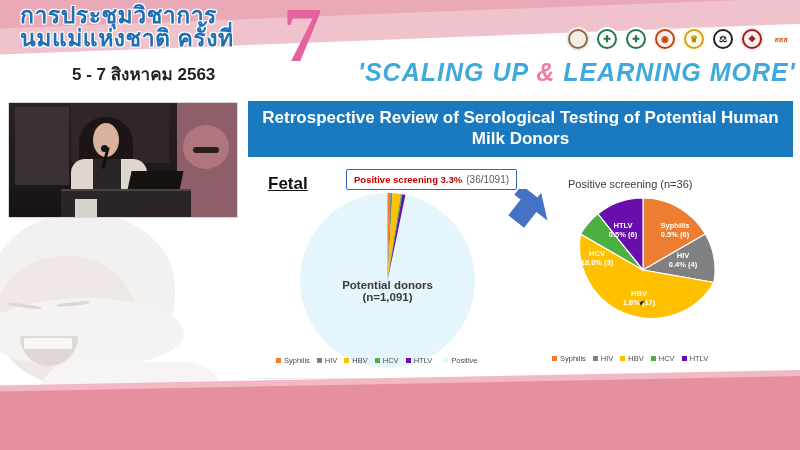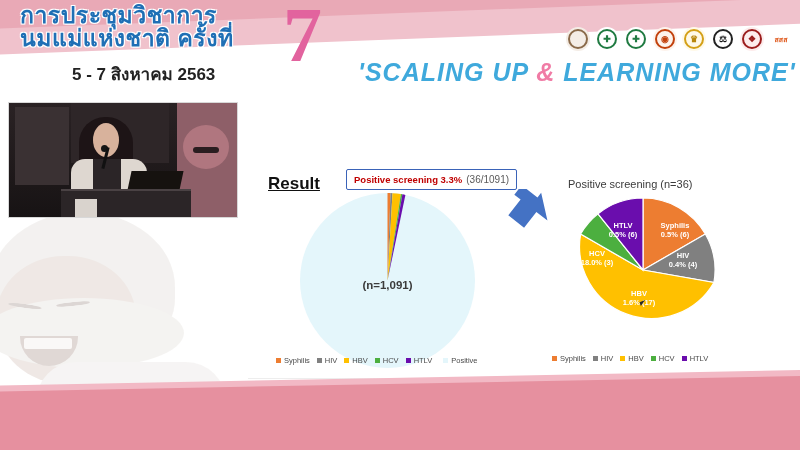--- a/index.html
+++ b/index.html
@@ -240,22 +240,23 @@
     <div class="vest"></div>
     <div class="micball"></div>
     <div class="mic"></div>
     <div class="laptop"></div>
     <div class="podium"></div>
     <div class="podium2"></div>
   </div>
 
   <div class="slide">
 
-
-    <div class="result-label">Result</div>
+    <div class="slide-title">Retrospective Review of Serological Testing of Potential Human Milk Donors</div>
+
+    <div class="result-label">Fetal</div>
 
     <div class="callout">
       <span class="red">Positive screening 3.3%</span>
       <span class="gry">(36/1091)</span>
     </div>
 
     <svg class="arrow" viewBox="0 0 58 48">
       <polygon points="2,8 22,8 22,2 44,20 30,20 30,40 10,40 10,20 2,20" transform="rotate(38 26 22)" fill="#4472C4"></polygon>
     </svg>
 
@@ -264,20 +265,21 @@
       <svg width="175" height="175" viewBox="0 0 175 175" style="position:absolute;left:0;top:0">
         <g transform="translate(87.5,87.5)">
           <path d="M0,0 L0,-87.5 A87.5,87.5 0 0,1 3.0,-87.4 Z" fill="#ED7D31"></path>
           <path d="M0,0 L3.0,-87.4 A87.5,87.5 0 0,1 5.0,-87.3 Z" fill="#808080"></path>
           <path d="M0,0 L5.0,-87.3 A87.5,87.5 0 0,1 13.4,-86.4 Z" fill="#FFC000"></path>
           <path d="M0,0 L13.4,-86.4 A87.5,87.5 0 0,1 14.9,-86.2 Z" fill="#4CAF3F"></path>
           <path d="M0,0 L14.9,-86.2 A87.5,87.5 0 0,1 17.9,-85.6 Z" fill="#6A0DAD"></path>
         </g>
       </svg>
       <div class="pieL-center">
+        <span class="t1">Potential donors</span>
         <span class="t2">(n=1,091)</span>
       </div>
     </div>
 
     <div class="legend legendL">
       <div class="lg-item">
           <span class="lg-sw" style="background:#ED7D31"></span>
           <span class="lg-tx">Syphilis</span>
         </div>
       <div class="lg-item">

